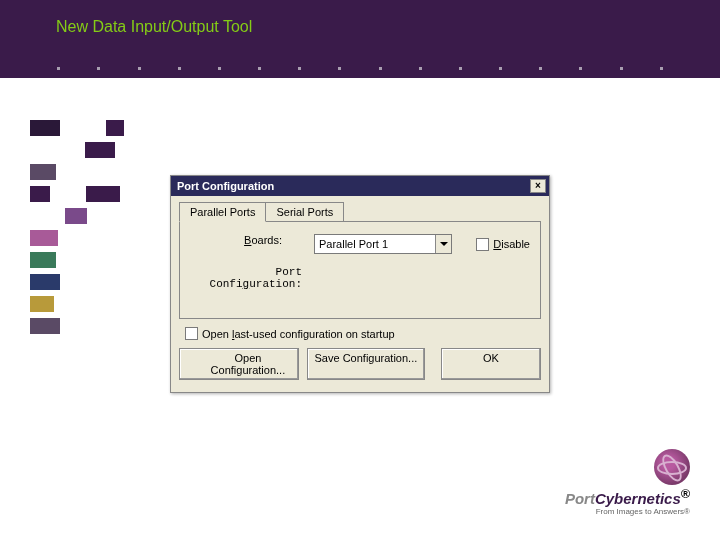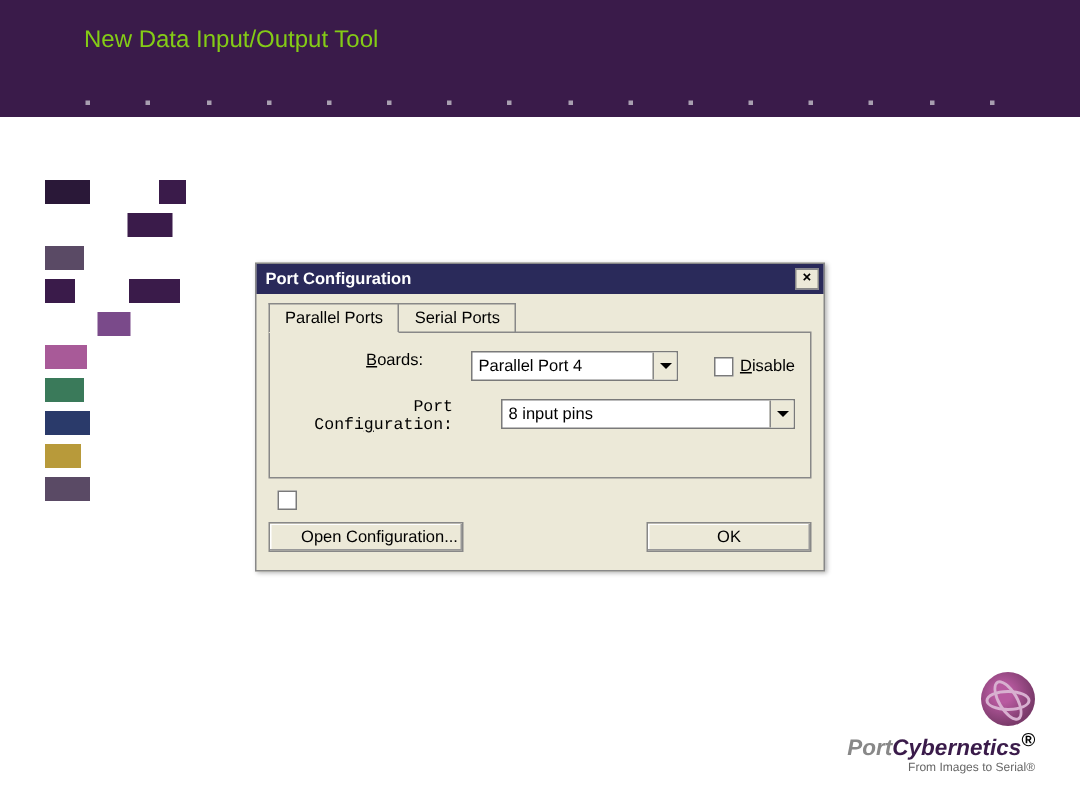--- a/index.html
+++ b/index.html
@@ -298,51 +298,47 @@
     <span class="closebtn">×</span>
   </div>
   <div class="tabrow">
     <div class="tab active">Parallel Ports</div>
     <div class="tab">Serial Ports</div>
   </div>
   <div class="tabpanel">
     <div class="formrow">
       <div class="formlabel"><span class="underline">B</span><span>oards:</span></div>
       <div class="combo">
-        <div class="combo-text">Parallel Port 4</div>
+        <div class="combo-text">Parallel Port 1</div>
         <div class="combo-btn">
             <div class="tri"></div>
           </div>
       </div>
       <div class="disable-wrap">
         <span class="checkbox"></span>
         <span><span class="underline">D</span>isable</span>
       </div>
     </div>
     <div class="formrow">
       <div class="formlabel indent">Port Confi<span class="underline">g</span>uration:</div>
-      <div class="combo">
-        <div class="combo-text">8 input pins</div>
-        <div class="combo-btn">
-            <div class="tri"></div>
-          </div>
-      </div>
     </div>
   </div>
   <div class="bottomarea">
     <div class="startup-row">
       <span class="checkbox"></span>
+      <span>Open <span class="underline">l</span>ast-used configuration on startup</span>
     </div>
     <div class="btnrow">
       <div class="winbtn w1">Open Configuration...</div>
+      <div class="winbtn w2">Save Configuration...</div>
       <div class="spacer"></div>
       <div class="winbtn w3">OK</div>
     </div>
   </div>
 </div>
 
 <div class="logo">
   <div class="logo-circle"></div>
   <div class="logo-text">
     <span class="media">Port</span><span class="cyb">Cybernetics</span><sup>®</sup>
   </div>
-  <div class="logo-tag">From Images to Serial®</div>
+  <div class="logo-tag">From Images to Answers®</div>
 </div>
 
 </body></html>

